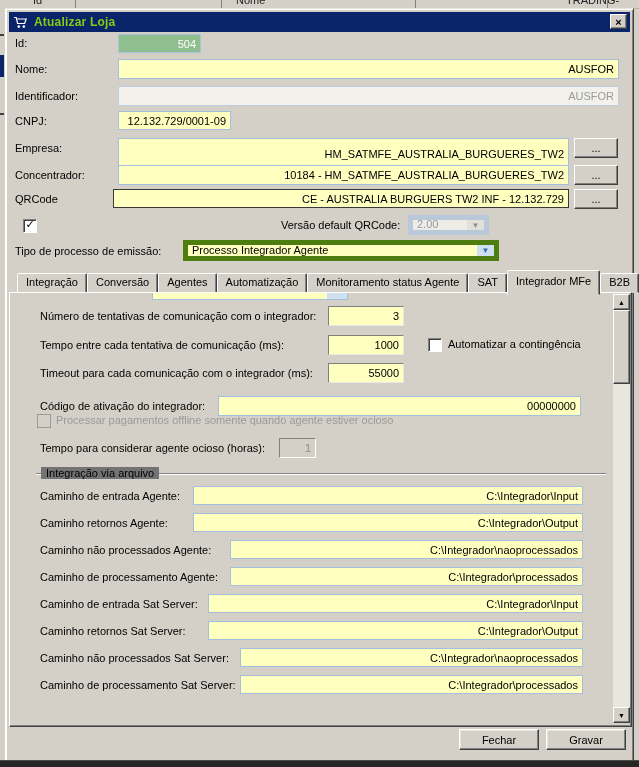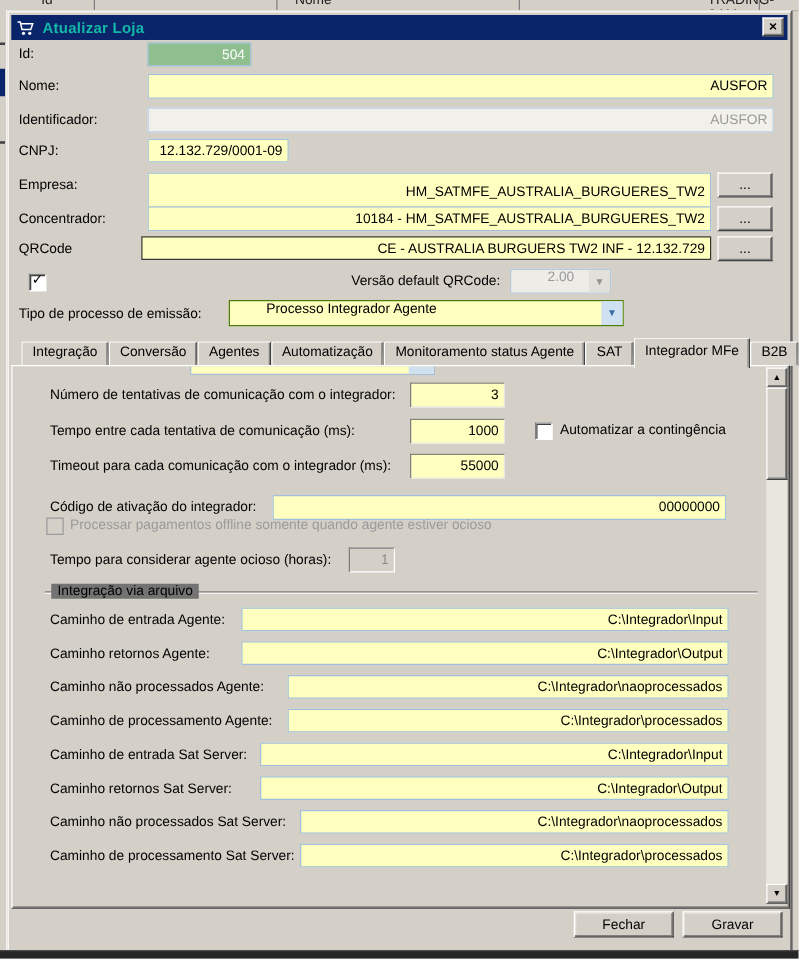--- a/index.html
+++ b/index.html
@@ -12,21 +12,21 @@
   .bg-left{position:absolute;left:0;top:8px;width:5px;height:754px;background:#d4d0c8;}
   .bg-left .blue-frag{position:absolute;left:0;top:47px;width:4px;height:22px;background:#0a246a;}
   .bg-left .tick{position:absolute;left:0;width:4px;height:2px;background:#404040;}
   .bg-bottom{position:absolute;left:0;top:760px;width:639px;height:7px;background:#262626;border-top:1px solid #4a4a4a;}
   
   .dialog{position:absolute;left:5px;top:8px;width:627px;height:752px;background:#d4d0c8;
           border:1px solid #404040;border-top-color:#e6e3dc;border-left-color:#ffffff;
           box-shadow:inset 1px 1px 0 #ffffff, inset -1px -1px 0 #808080;}
   .titlebar{position:absolute;left:3px;top:3px;right:3px;height:20px;background:#0a246a;
             display:flex;align-items:center;padding:0 4px;}
-  .titlebar .ttl{color:#14b8a6;font-weight:bold;font-size:12px;margin-left:6px;letter-spacing:.2px;}
+  .titlebar .ttl{color:#84cc16;font-weight:bold;font-size:12px;margin-left:6px;letter-spacing:.2px;}
   .cart{display:inline-flex;align-items:center;}
   .xbtn{position:absolute;right:3px;top:2px;width:17px;height:15px;background:#d4d0c8;
         border:1px solid;border-color:#fff #404040 #404040 #fff;box-shadow:inset -1px -1px 0 #808080;
         font-size:11px;font-weight:bold;line-height:12px;text-align:center;padding:0;color:#000;
         font-family:"Liberation Sans",sans-serif;}
   .lbl{position:absolute;white-space:nowrap;}
   .lbl.dis{color:#9a9a9a;}
   .fld{position:absolute;border:1px solid #a3bfdb;background:#ffffc0;font-family:"Liberation Sans",sans-serif;
        font-size:11px;padding:0 4px;box-sizing:border-box;color:#000;text-align:right;}
   .fld.disabled-white{background:#f1f0eb;color:#9a9a9a;border-color:#bccee0;}
@@ -38,21 +38,21 @@
           border-color:#fff #404040 #404040 #fff;box-shadow:inset -1px -1px 0 #808080;
           font-size:11px;line-height:14px;text-align:center;padding:0;color:#000;}
   .btn{position:absolute;width:80px;height:21px;background:#d4d0c8;border:1px solid;
        border-color:#fff #404040 #404040 #fff;box-shadow:inset -1px -1px 0 #808080,inset 1px 1px 0 #e8e5de;
        font-family:"Liberation Sans",sans-serif;font-size:11px;text-align:center;padding:0;color:#000;}
   .cb{position:absolute;width:12px;height:12px;background:#fff;border:1px solid;
       border-color:#808080 #fff #fff #808080;box-shadow:inset 1px 1px 0 #404040;
       font-size:11px;line-height:11px;text-align:center;}
   .cb .checkmark{position:relative;top:-1px;font-weight:bold;}
   .cb.dis{background:#d4d0c8;box-shadow:none;border-color:#9a9a9a;}
-  .combo{position:absolute;box-sizing:border-box;border:1px solid #4d7c0f;background:#ffffc0;display:flex;align-items:flex-start;padding-left:25px;}
+  .combo{position:absolute;box-sizing:border-box;border:5px solid #4d7c0f;background:#ffffc0;display:flex;align-items:flex-end;}
   .combo .cv{flex:1;padding:0 4px;}
   .combo .carr{width:17px;align-self:stretch;background:#cfe0f0;color:#3a6ea5;font-size:8px;
                display:flex;align-items:center;justify-content:center;}
   .combo.dis{background:#edecе7;background:#edece7;border-color:#b9c9d9;color:#9a9a9a;}
   .combo.dis .carr{background:#e2e0da;color:#909090;}
   
   .tabstrip{position:absolute;left:11px;top:263px;right:6px;height:21px;display:flex;align-items:flex-end;}
   .tab{height:18px;line-height:17px;padding:0 8px;background:#d4d0c8;border:1px solid;
        border-color:#fff #404040 transparent #fff;border-top-left-radius:2px;border-top-right-radius:2px;
        box-shadow:inset -1px 0 0 #808080;white-space:nowrap;}

